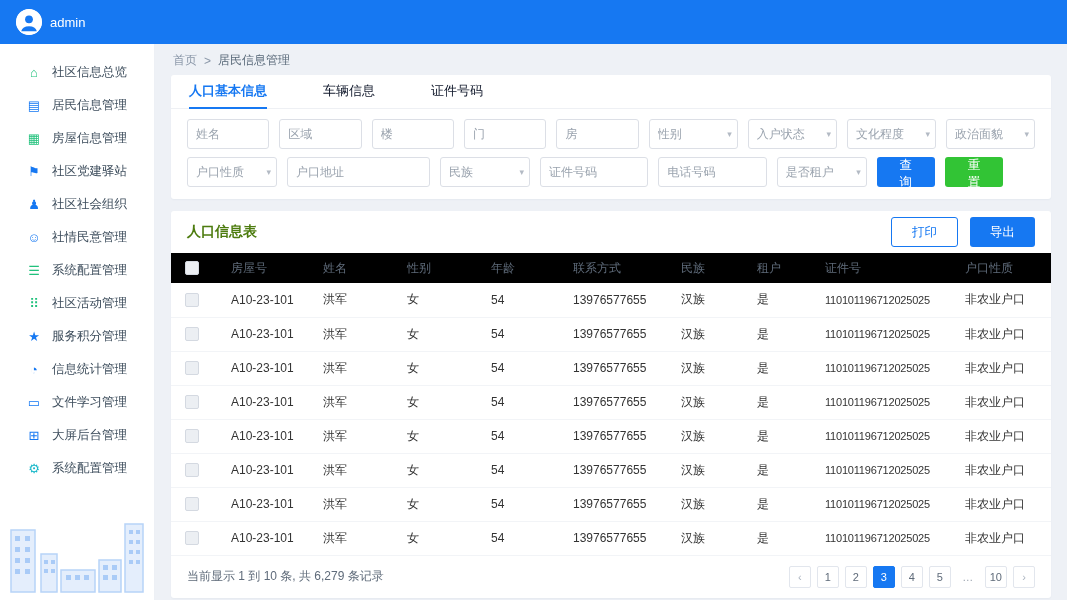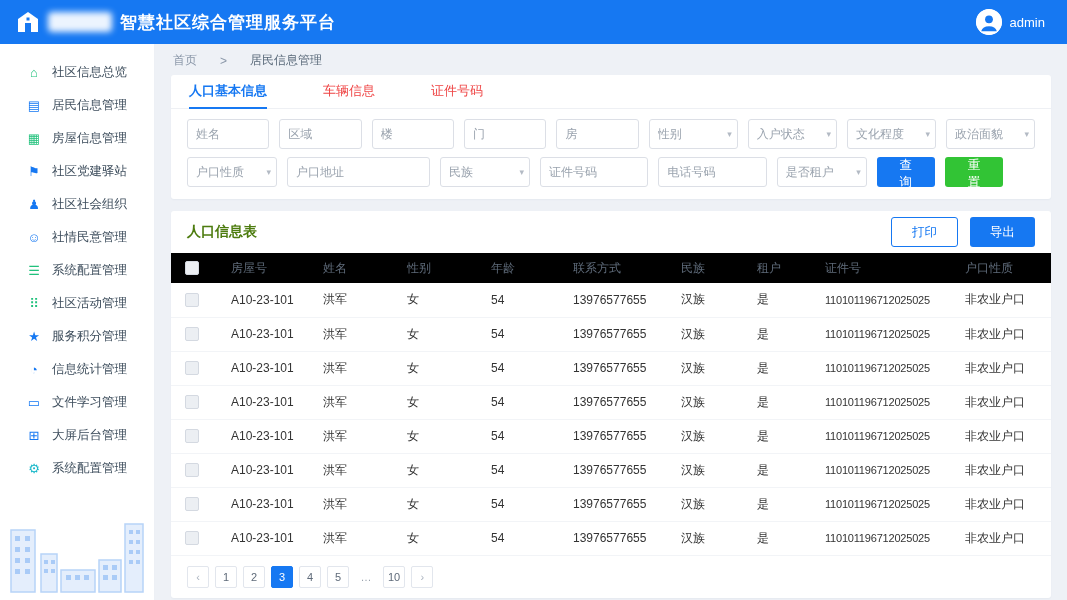--- a/index.html
+++ b/index.html
@@ -19,30 +19,30 @@
   .layout{display:flex;height:556px}
   .sidebar{width:155px;background:#fff;border-right:1px solid #edf0f5;position:relative;padding-top:12px;flex-shrink:0}
   .menu-item{display:flex;align-items:center;gap:10px;height:33px;padding-left:26px;font-size:12.5px;color:#3d4d5c;cursor:pointer}
   .menu-icon{width:16px;text-align:center;font-size:13px;line-height:1}
   .menu-label{white-space:nowrap}
   .city{position:absolute;left:6px;bottom:2px}
 
   .main{flex:1;padding:0 16px;overflow:hidden}
 
   
-  .breadcrumb{padding:8px 2px 6px;font-size:12px;color:#8a97a8;display:flex;gap:23px;align-items:center}
+  .breadcrumb{padding:8px 2px 6px;font-size:12px;color:#8a97a8;display:flex;gap:7px;align-items:center}
   .breadcrumb .bc-home{cursor:pointer}
   .breadcrumb .current{color:#5a6a7a}
 
   
   .card{background:#fff;border-radius:3px;box-shadow:0 1px 2px rgba(30,60,110,.04)}
 
   
   .tabs{display:flex;gap:56px;padding:0 18px;border-bottom:1px solid #eef0f4;height:34px}
-  .tab{font-size:13px;color:#ef4444;cursor:pointer;display:flex;align-items:center;border-bottom:2px solid transparent;margin-bottom:-1px}
+  .tab{font-size:13px;color:#0f172a;cursor:pointer;display:flex;align-items:center;border-bottom:2px solid transparent;margin-bottom:-1px}
   .tab.active{color:#1678f2;border-bottom-color:#1678f2;font-weight:bold}
 
   
   .filter-area{padding:10px 16px 12px}
   .filter-row{display:flex;gap:10px;align-items:center}
   .filter-row + .filter-row{margin-top:8px}
   .fields,.pages{display:contents}
   .field{position:relative;width:86px}
   .field.select{width:93px}
   .field.md{width:112px}
@@ -77,31 +77,20 @@
   .pagination{display:flex;gap:6px;align-items:center}
   .page{min-width:22px;height:22px;border:1px solid #e2e6ed;border-radius:2px;background:#fff;display:flex;align-items:center;justify-content:center;font-size:11px;color:#5f6b7a;cursor:pointer;padding:0 4px}
   .page.active{background:#1678f2;border-color:#1678f2;color:#fff}
   .page.ellipsis{border:none;background:transparent;color:#9aa3ae;cursor:default}
   .page.nav{color:#aab3bf}
 </style>
 </head>
 <body>
 
 <div class="topbar">
-  <div class="brand">
-    <span class="logo">
-      <svg viewBox="0 0 24 24" width="24" height="24" aria-hidden="true">
-        <path fill="#ffffff" d="M12 2 L22 9 V22 H2 V9 Z"></path>
-        <rect x="9" y="13" width="6" height="9" fill="#1678f2"></rect>
-        <rect x="10.5" y="7.5" width="3" height="3" fill="#1678f2"></rect>
-      </svg>
-    </span>
-    <span class="redacted"></span>
-    <span class="app-title">智慧社区综合管理服务平台</span>
-  </div>
   <div class="user">
     <span class="avatar">
       <svg viewBox="0 0 24 24" width="26" height="26" aria-hidden="true">
         <circle cx="12" cy="12" r="12" fill="#ffffff"></circle>
         <circle cx="12" cy="9.5" r="3.6" fill="#1678f2"></circle>
         <path d="M4.8 20.5 a7.4 6 0 0 1 14.4 0 Z" fill="#1678f2"></path>
       </svg>
     </span>
     <span>admin</span>
   </div>
@@ -465,20 +454,21 @@
               <td>13976577655</td>
               <td>汉族</td>
               <td>是</td>
               <td class="cell-id">110101196712025025</td>
               <td>非农业户口</td>
             </tr>
           </tbody>
       </table>
 
       <div class="table-foot">
+        <span class="summary">当前显示 1 到 10 条, 共 6,279 条记录</span>
         <div class="pagination">
           <span class="page nav">‹</span>
           <span class="pages">
             
           
               <span class="page">1</span>
             
               <span class="page">2</span>
             
               <span class="page active">3</span>

